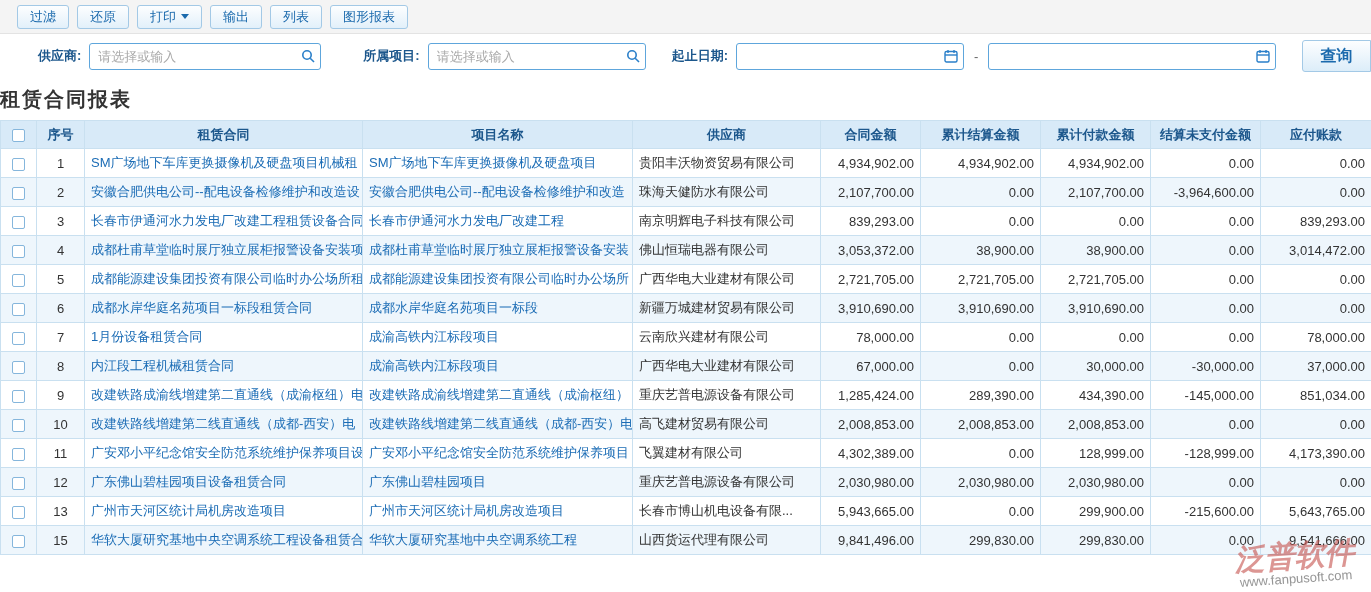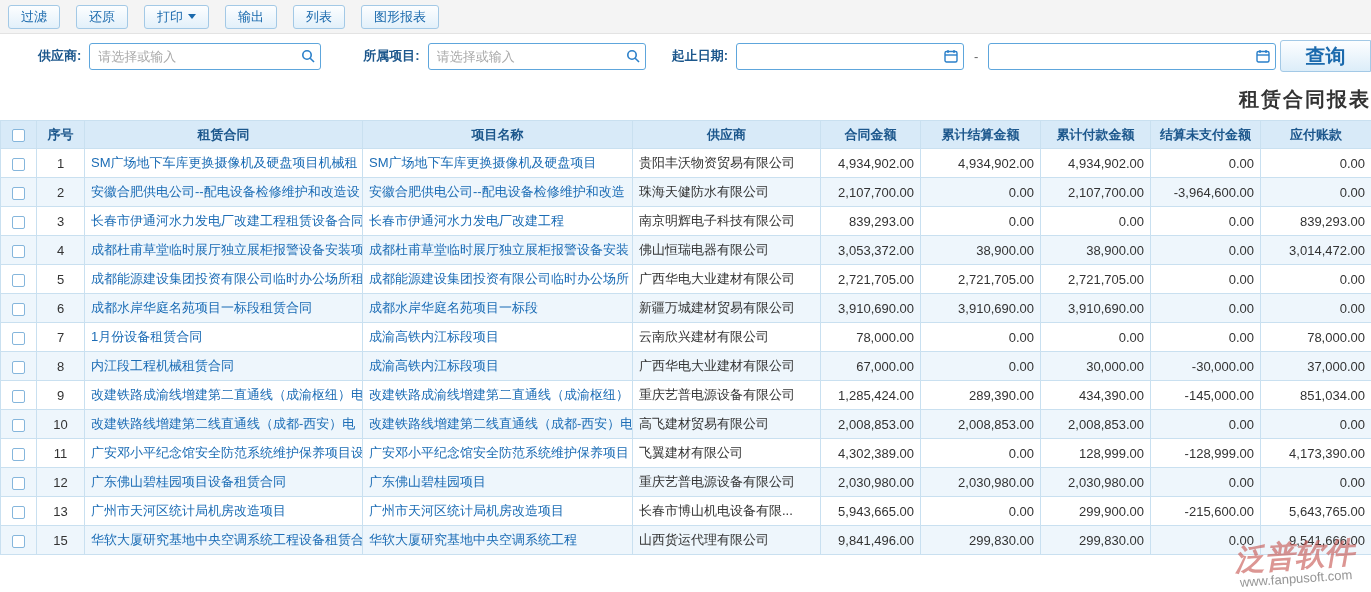--- a/index.html
+++ b/index.html
@@ -4,21 +4,21 @@
 <style>
 * { box-sizing: border-box; }
 html, body { margin: 0; padding: 0; }
 body {
   width: 1371px; height: 592px; overflow: hidden; position: relative;
   font-family: "Liberation Sans", "DejaVu Sans", sans-serif;
   font-size: 13px; color: #333; background: #fff;
 }
 .toolbar {
   height: 34px; background: #f4f4f4; border-bottom: 1px solid #e3e3e3;
-  display: flex; align-items: center; padding: 0 8px; gap: 16px;
+  display: flex; align-items: center; padding: 0 17px; gap: 8px;
 }
 .tb-btn {
   font-family: inherit; font-size: 13px; color: #1b6aad;
   background: linear-gradient(#fdfeff, #e2f0fa);
   border: 1px solid #a3c9e6; border-radius: 3px;
   padding: 0 12px; height: 24px; display: inline-flex; align-items: center; gap: 5px;
   cursor: pointer;
 }
 .caret {
   width: 0; height: 0; border-left: 4px solid transparent;
@@ -30,26 +30,26 @@
 .input-wrap { position: relative; display: inline-block; }
 .input-wrap input {
   font-family: inherit; font-size: 13px; color: #333;
   border: 1px solid #5ea6dc; border-radius: 3px; height: 27px;
   padding: 0 26px 0 8px; outline: none; background: #fff; width: 100%;
 }
 .input-wrap input::placeholder { color: #a9a9a9; }
 .icon-right { position: absolute; right: 6px; top: 50%; transform: translateY(-50%); display: flex; }
 .sep { margin: 0 10px; color: #666; }
 .search-btn {
-  margin-left: auto; width: 91px; height: 32px;
-  font-family: Liberation Mono, monospace; font-size: 20px; font-weight: 700; color: #1b6aad;
+  margin-left: auto; width: 69px; height: 32px;
+  font-family: Liberation Mono, monospace; font-size: 16px; font-weight: 700; color: #1b6aad;
   background: linear-gradient(#fdfeff, #dcedf9); border: 1px solid #a3c9e6;
   border-radius: 3px 0 0 3px; cursor: pointer;
 }
-.title-row { height: 42px; display: flex; align-items: center; justify-content: flex-end; }
+.title-row { height: 42px; display: flex; align-items: center; justify-content: flex-start; }
 .page-title { font-size: 20px; font-weight: 700; color: #333; letter-spacing: 2px; }
 table { border-collapse: collapse; table-layout: fixed; width: 1371px; }
 th, td {
   border: 1px solid #c9e0f0; padding: 0 6px; height: 29px;
   overflow: hidden; white-space: nowrap;
 }
 thead th { background: #d8eaf8; color: #1c578c; font-weight: 700; text-align: center; height: 28px; }
 tbody tr:nth-child(even) td { background: #eef6fc; }
 tbody tr:nth-child(odd) td { background: #fff; }
 td.c-check, th.c-check { text-align: center; padding: 0; }

